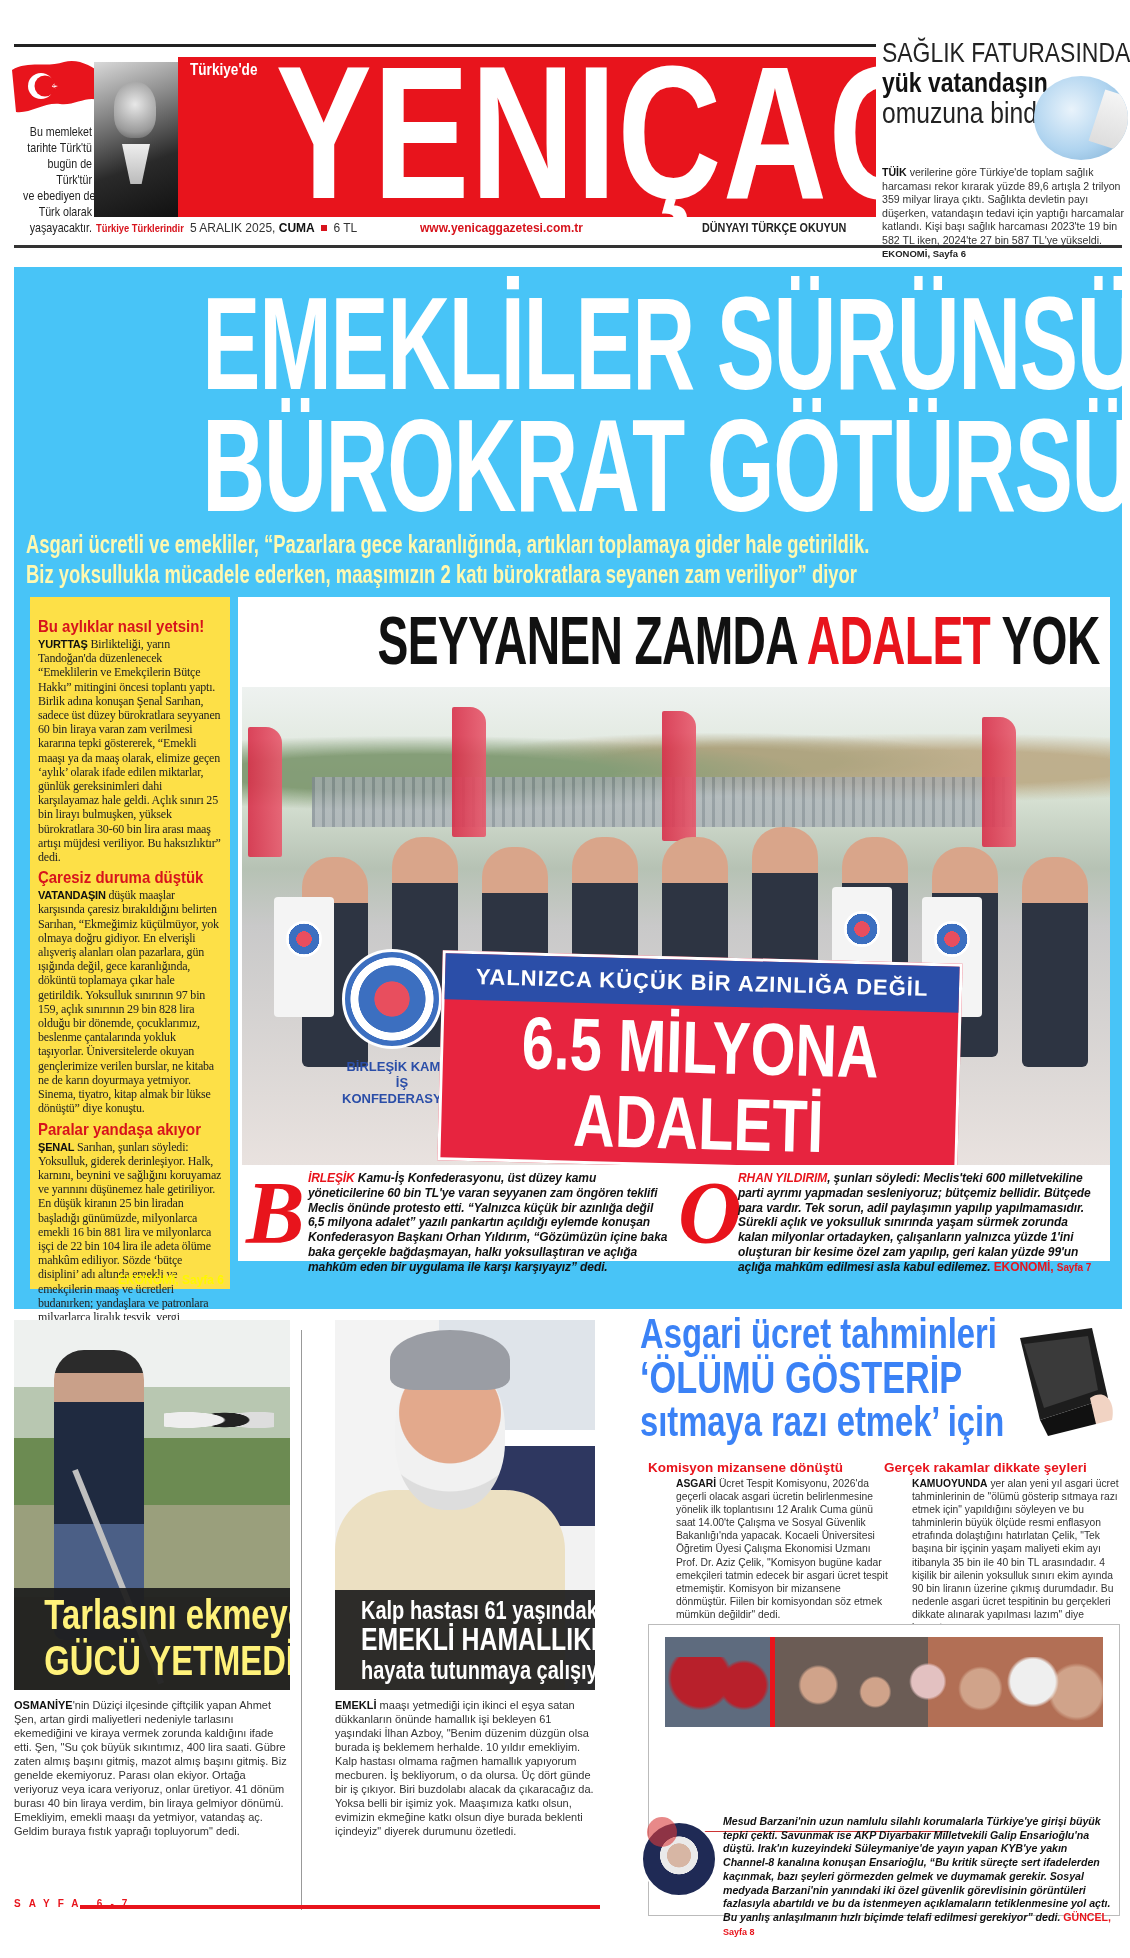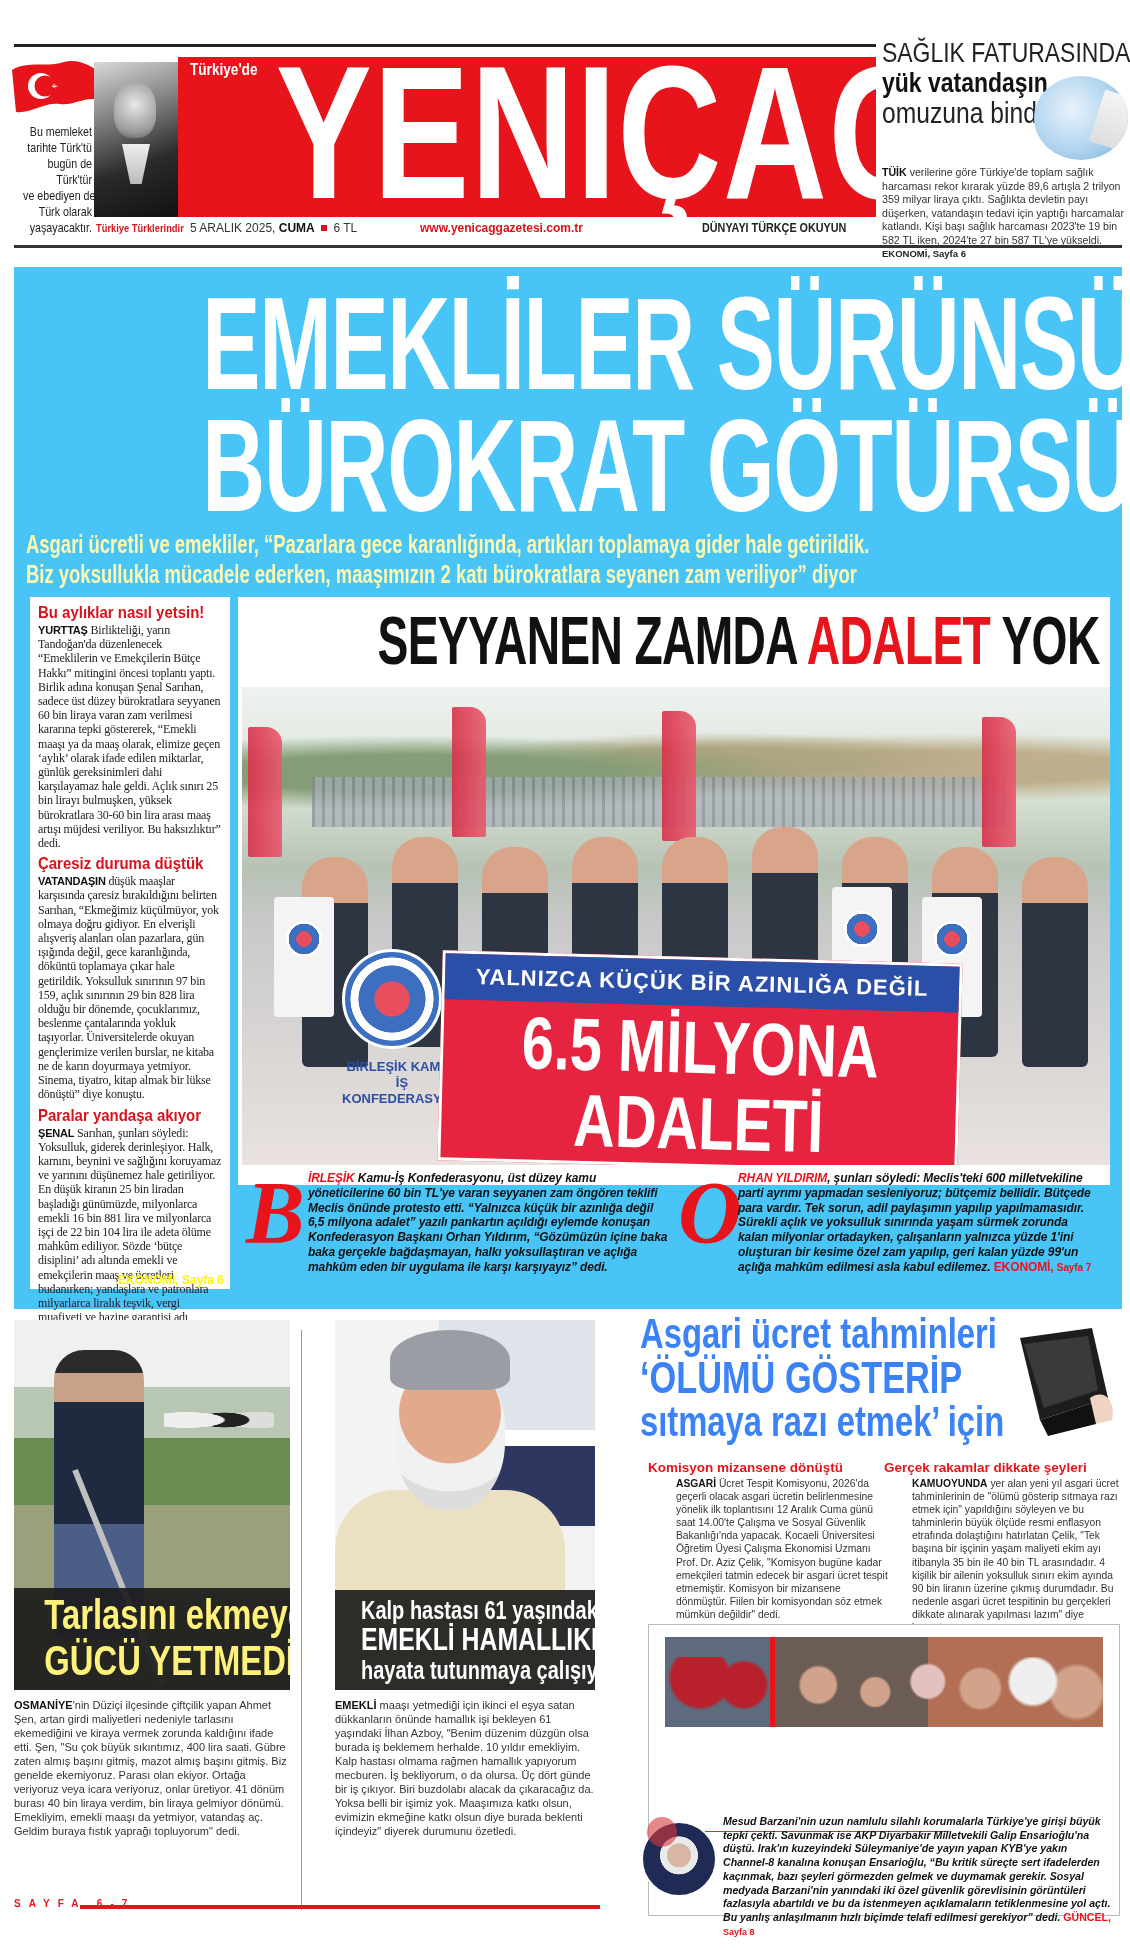--- a/index.html
+++ b/index.html
@@ -40,28 +40,28 @@
 
   .mid-rule { left: 14px; top: 245px; width: 1108px; height: 3px; background: #333; }
 
   
   .blue-box { left: 14px; top: 267px; width: 1108px; height: 1042px; background: #48c4f7; }
   .big-head { position: absolute; left: 0; top: 16px; width: 1108px; text-align: center; color: #fff; font-weight: 900; font-size: 132px; line-height: 122px; white-space: nowrap; transform: scaleX(0.66); transform-origin: center top; letter-spacing: -2px; }
   .sub-deck { position: absolute; left: 12px; top: 262px; width: 1090px; color: #fff9b0; font-weight: bold; font-size: 26px; line-height: 30px; white-space: nowrap; transform: scaleX(0.71); transform-origin: left top; }
   .sub-deck div { white-space: nowrap; }
 
   
-  .side-col { position: absolute; left: 16px; top: 330px; width: 200px; height: 692px; background: #ffffff; padding: 6px 8px 0 8px; }
+  .side-col { position: absolute; left: 16px; top: 330px; width: 200px; height: 692px; background: #fde047; padding: 20px 8px 0 8px; }
   .side-h { color: #d7131c; font-weight: bold; font-size: 17px; line-height: 20px; white-space: nowrap; transform: scaleX(0.88); transform-origin: left; }
   .side-p { font-family: "Liberation Serif", serif; font-size: 12px; line-height: 14.2px; color: #222; margin-bottom: 4px; letter-spacing: -0.2px; }
   .side-p .lead { font-family: "Liberation Sans", sans-serif; font-weight: bold; font-size: 11px; color: #111; }
   .side-foot { position: absolute; left: 16px; top: 1006px; width: 200px; text-align: right; color: #fff700; font-weight: bold; font-size: 12px; padding-right: 6px; }
 
   
-  .main-panel { position: absolute; left: 224px; top: 330px; width: 872px; height: 588px; background: #fff; }
+  .main-panel { position: absolute; left: 224px; top: 330px; width: 872px; height: 664px; background: #fff; }
   .panel-head { position: absolute; left: 0; top: 6px; width: 872px; text-align: center; font-weight: 900; font-size: 68px; line-height: 74px; white-space: nowrap; transform: scaleX(0.68); transform-origin: center top; color: #111; letter-spacing: -1px; }
   .panel-head .red { color: #e8141c; }
 
   .photo { position: absolute; left: 4px; top: 90px; width: 868px; height: 478px; overflow: hidden; background: linear-gradient(180deg, #eef2f0 0%, #d9e3d5 22%, #b6c2b4 38%, #c9c9c9 50%, #e9e2df 100%); }
   .photo .trees { position: absolute; left: 0; top: 20px; width: 868px; height: 110px; background: radial-gradient(ellipse at 20% 60%, #6f8c5f 0 20%, transparent 40%), radial-gradient(ellipse at 55% 50%, #a3956a 0 18%, transparent 38%), radial-gradient(ellipse at 80% 55%, #b7a27a 0 20%, transparent 40%); opacity: 0.8; }
   .photo .fence { position: absolute; left: 70px; top: 90px; width: 700px; height: 50px; background: repeating-linear-gradient(90deg, #7f8893 0 3px, #a6adb5 3px 10px); opacity: 0.7; }
   .photo .flag-pole { position: absolute; width: 34px; height: 130px; background: linear-gradient(90deg, #d8304a, #e85a6d); border-radius: 2px 16px 2px 2px; opacity: 0.9; }
   .photo .person { position: absolute; width: 66px; height: 210px; border-radius: 30px 30px 6px 6px; background: linear-gradient(180deg, #d9a58a 0 22%, #2d3442 22% 100%); }
   .photo .vest { position: absolute; width: 60px; height: 120px; background: #f4f4f4; border-radius: 4px; }
   .photo .vest::after { content: ""; position: absolute; left: 12px; top: 24px; width: 36px; height: 36px; border-radius: 50%; background: radial-gradient(circle, #e84e5e 0 30%, #3c6fc0 31% 60%, #fff 61%); }

